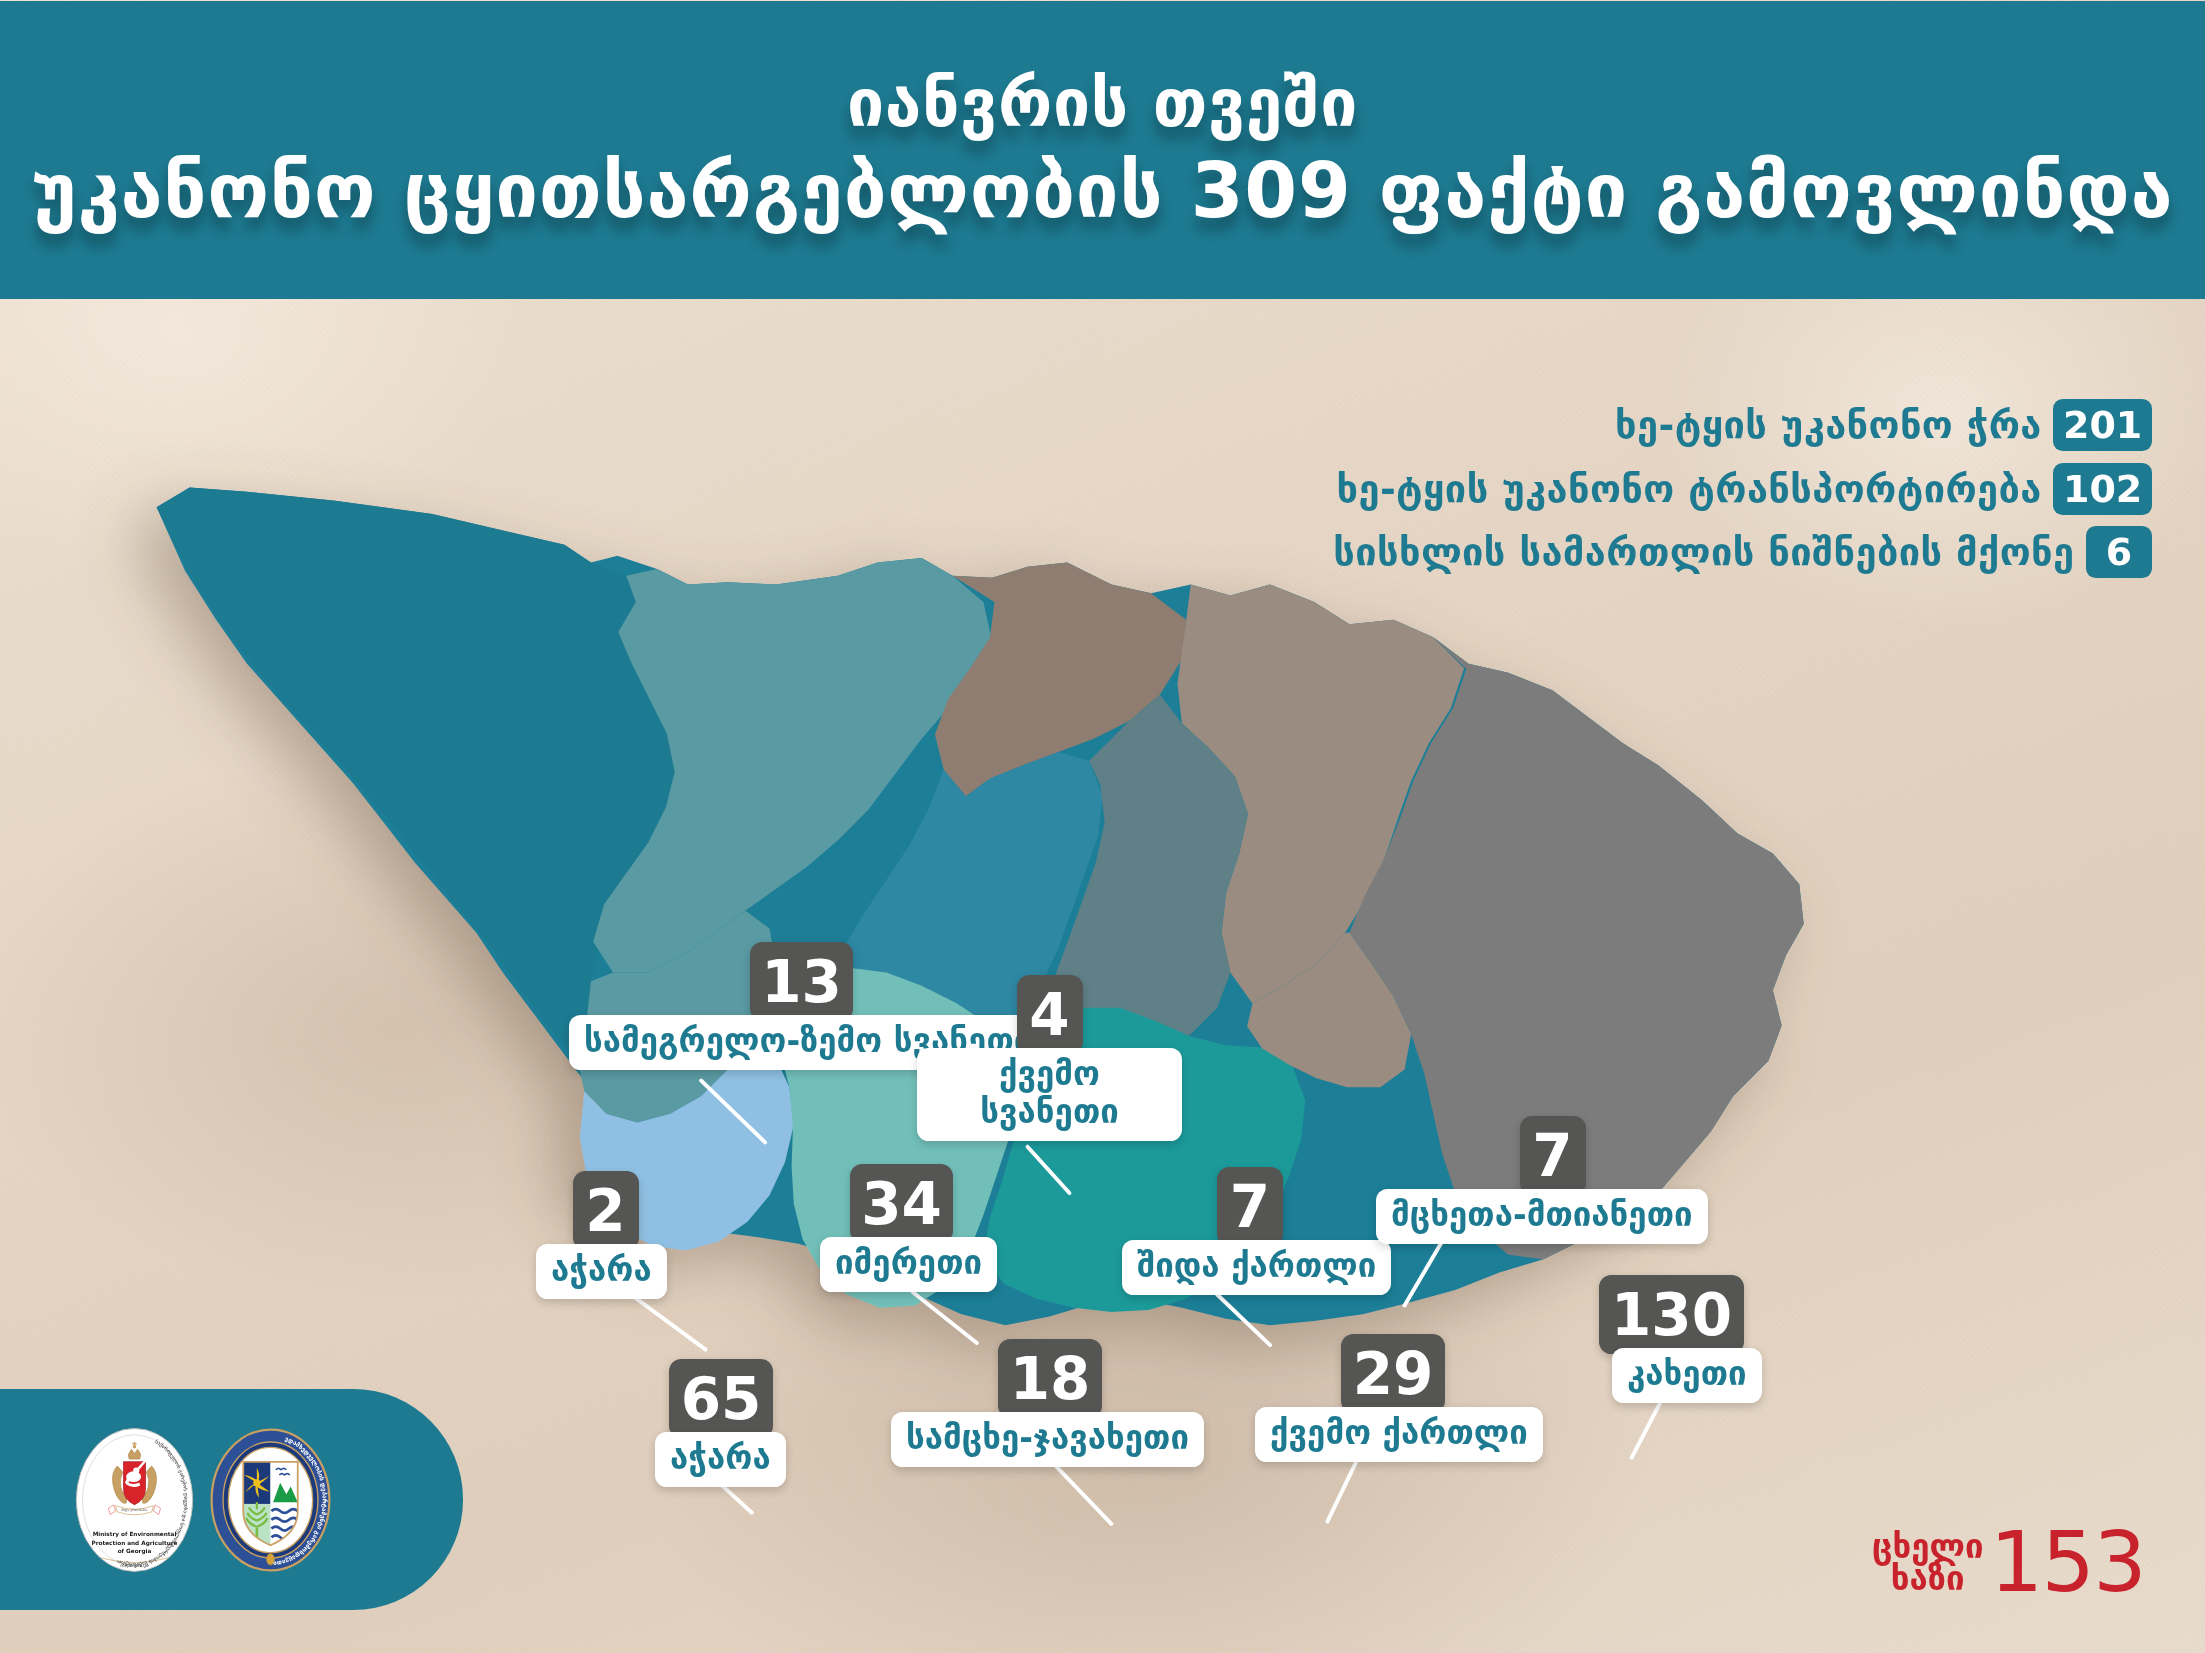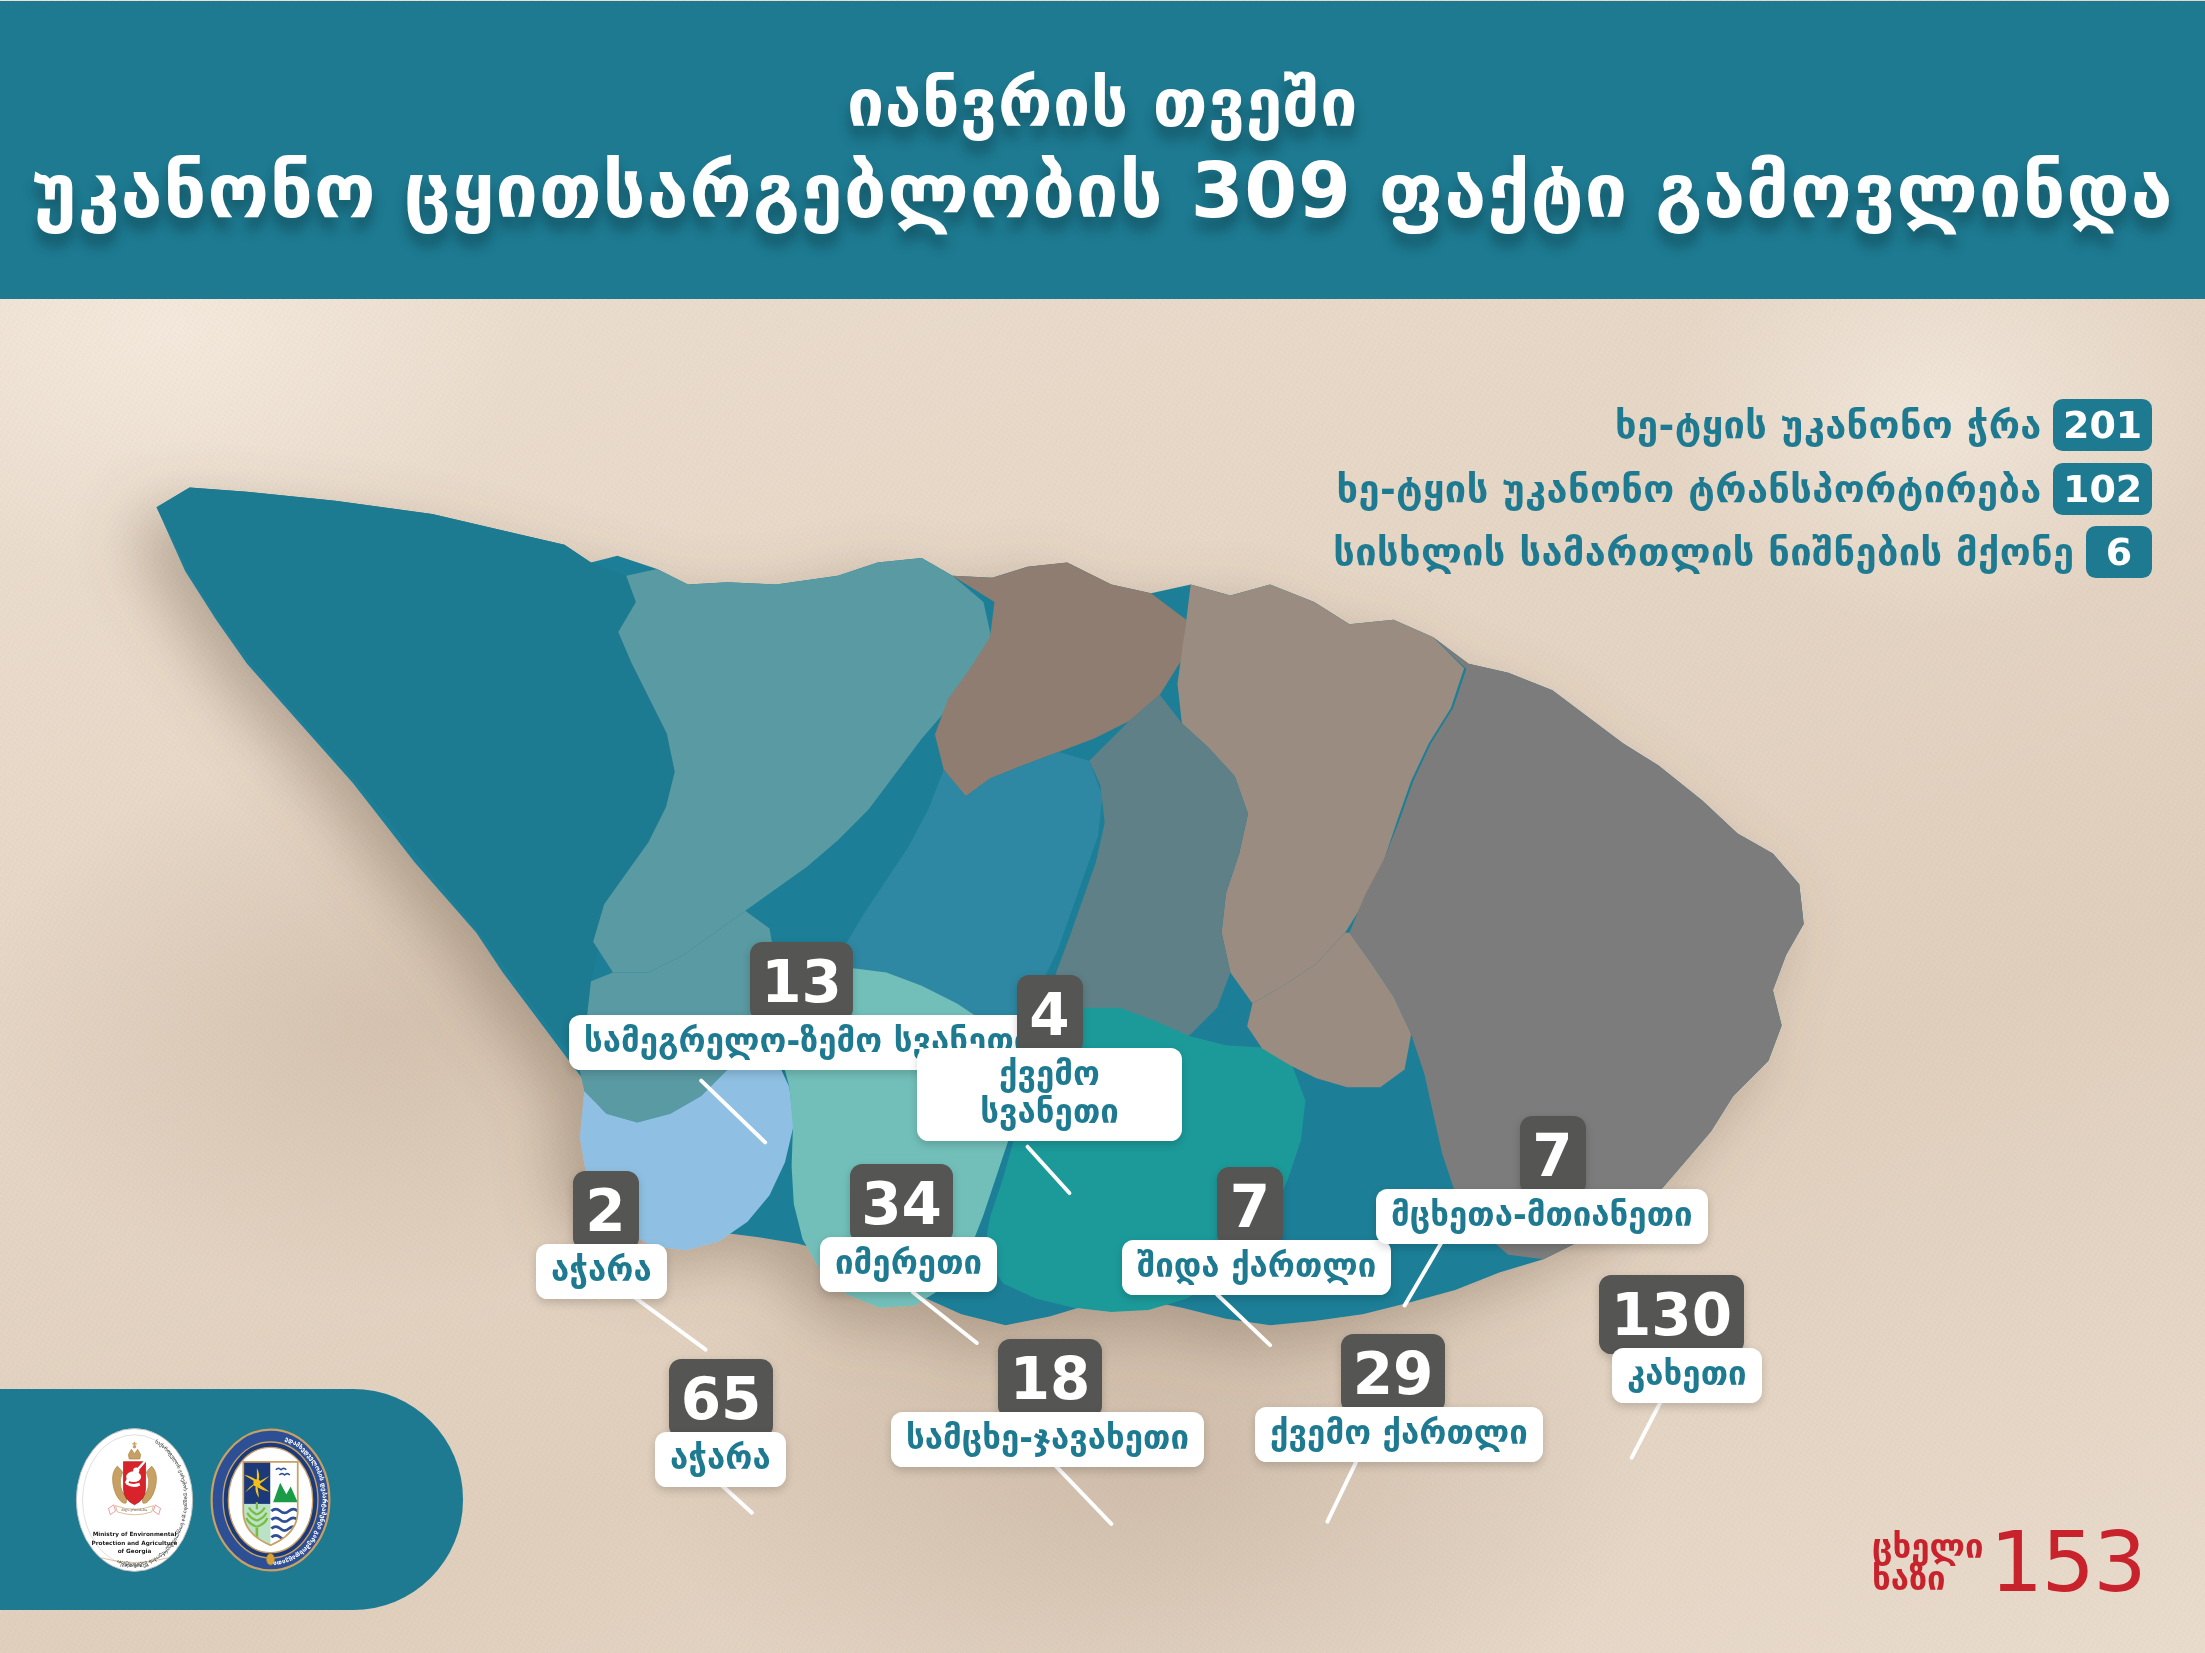--- a/index.html
+++ b/index.html
@@ -118,21 +118,21 @@
   .seal-dept{ width:123px; height:146px; }
 
   
   #hotline{
     position:absolute; right:60px; bottom:53px;
     z-index:30;
     display:flex; align-items:center; gap:6.2px;
   }
   #hotline-words{
     color:#c8232c; font-size:33px; font-weight:bold;
-    line-height:.98; text-align:left;
+    line-height:.98; text-align:center;
   }
   #hotline-number{
     color:#c8232c; font-size:84px; font-weight:normal;
     line-height:.9; letter-spacing:-.02em;
   }
 </style>
 </head>
 <body>
 
 <div id="paper-bg"></div>

